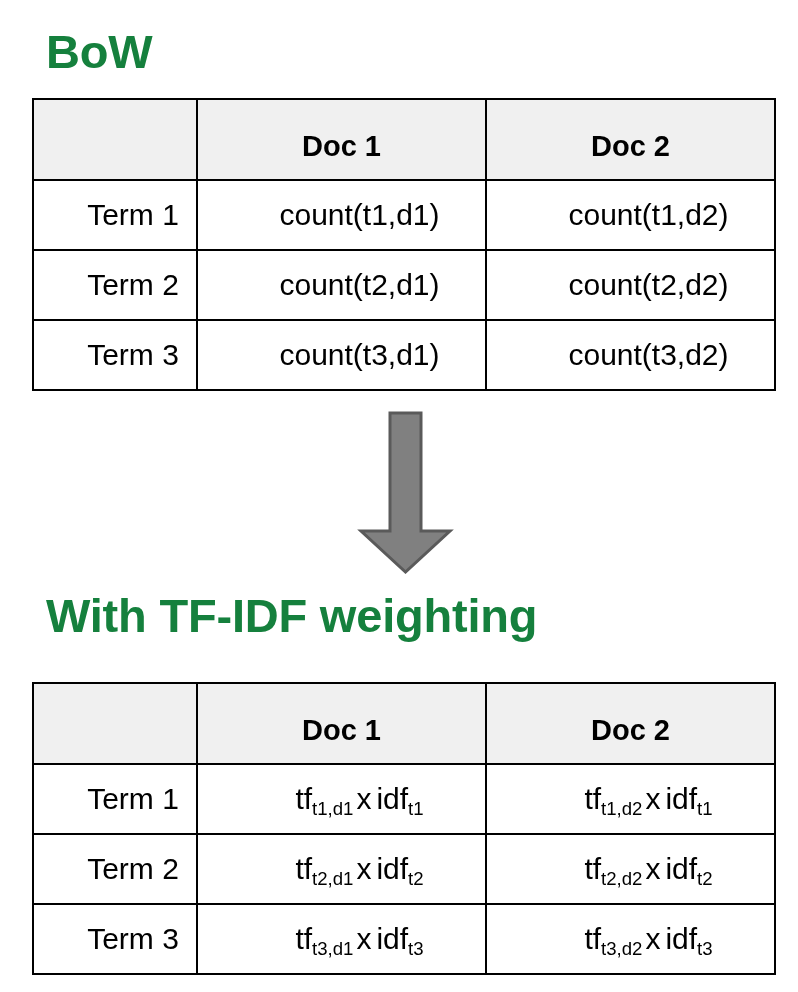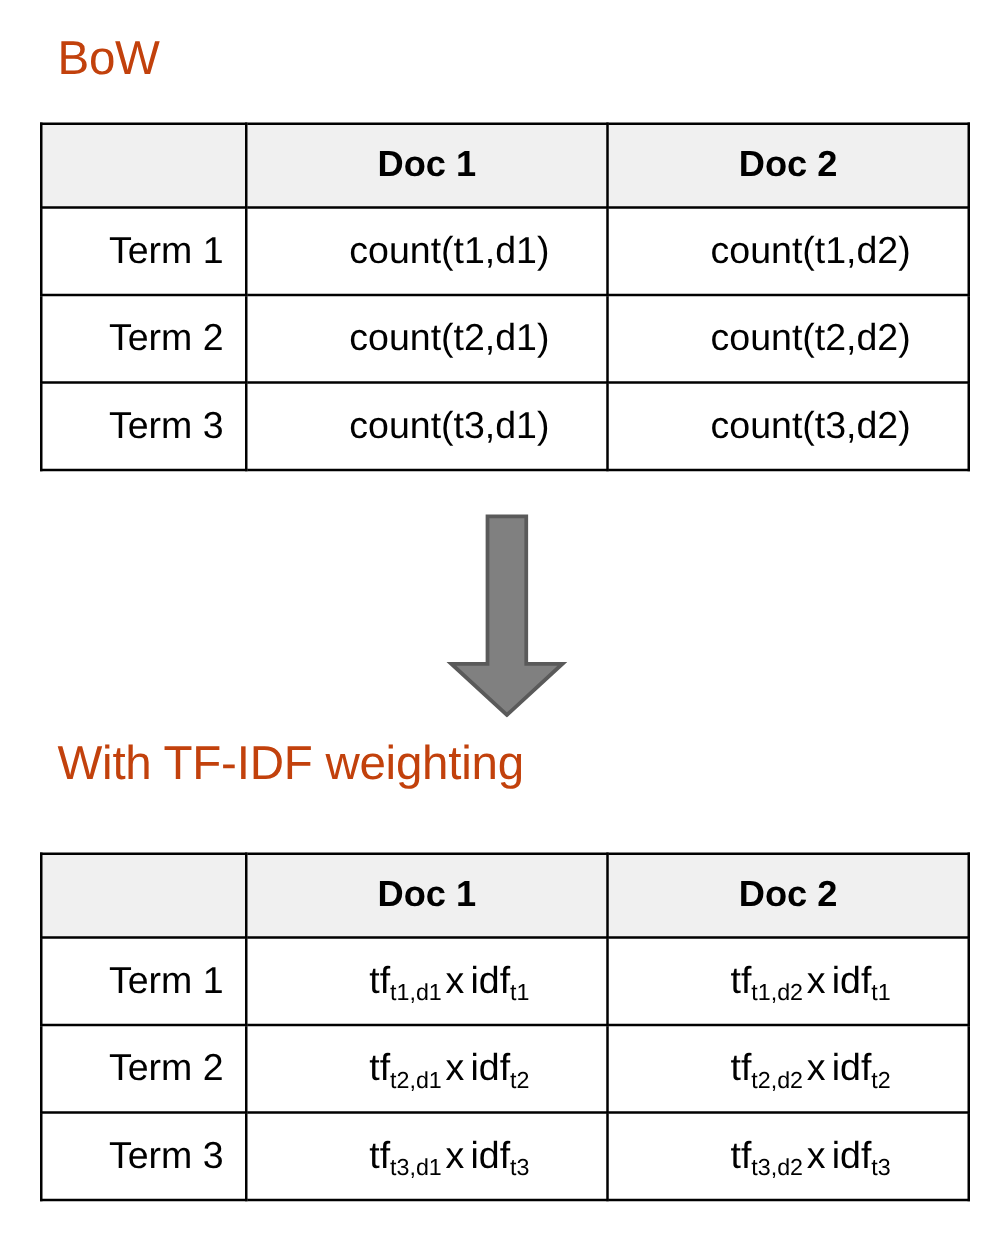--- a/index.html
+++ b/index.html
@@ -12,24 +12,24 @@
     height: 992px;
     position: relative;
     overflow: hidden;
     font-family: "Liberation Sans", sans-serif;
     color: #000000;
     -webkit-font-smoothing: antialiased;
   }
 
   .section-title {
     position: absolute;
-    font-size: 38px;
+    font-size: 47px;
     line-height: 1;
-    font-weight: 400;
-    color: #c2410c;
+    font-weight: 700;
+    color: #15803d;
     white-space: nowrap;
     letter-spacing: -0.2px;
   }
   #bow-title  { left: 46px; top: 28px; }
   #tfidf-title{ left: 46px; top: 592px; }
 
   .matrix-table {
     position: absolute;
     left: 32px;
     width: 739px;
@@ -50,20 +50,21 @@
   }
 
   .matrix-table col.c-term { width: 164px; }
   .matrix-table col.c-doc  { width: 289px; }
 
   .head-row th {
     height: 65px;
     background: #F0F0F0;
     font-weight: bold;
     font-size: 29px;
+    padding-top: 14px;
   }
   .head-row th.corner { background: #F0F0F0; }
 
   .body-row td { height: 68px; padding-left: 36px; }
 
   .term-cell {
     font-size: 30px;
     font-weight: 400;
   }
 

